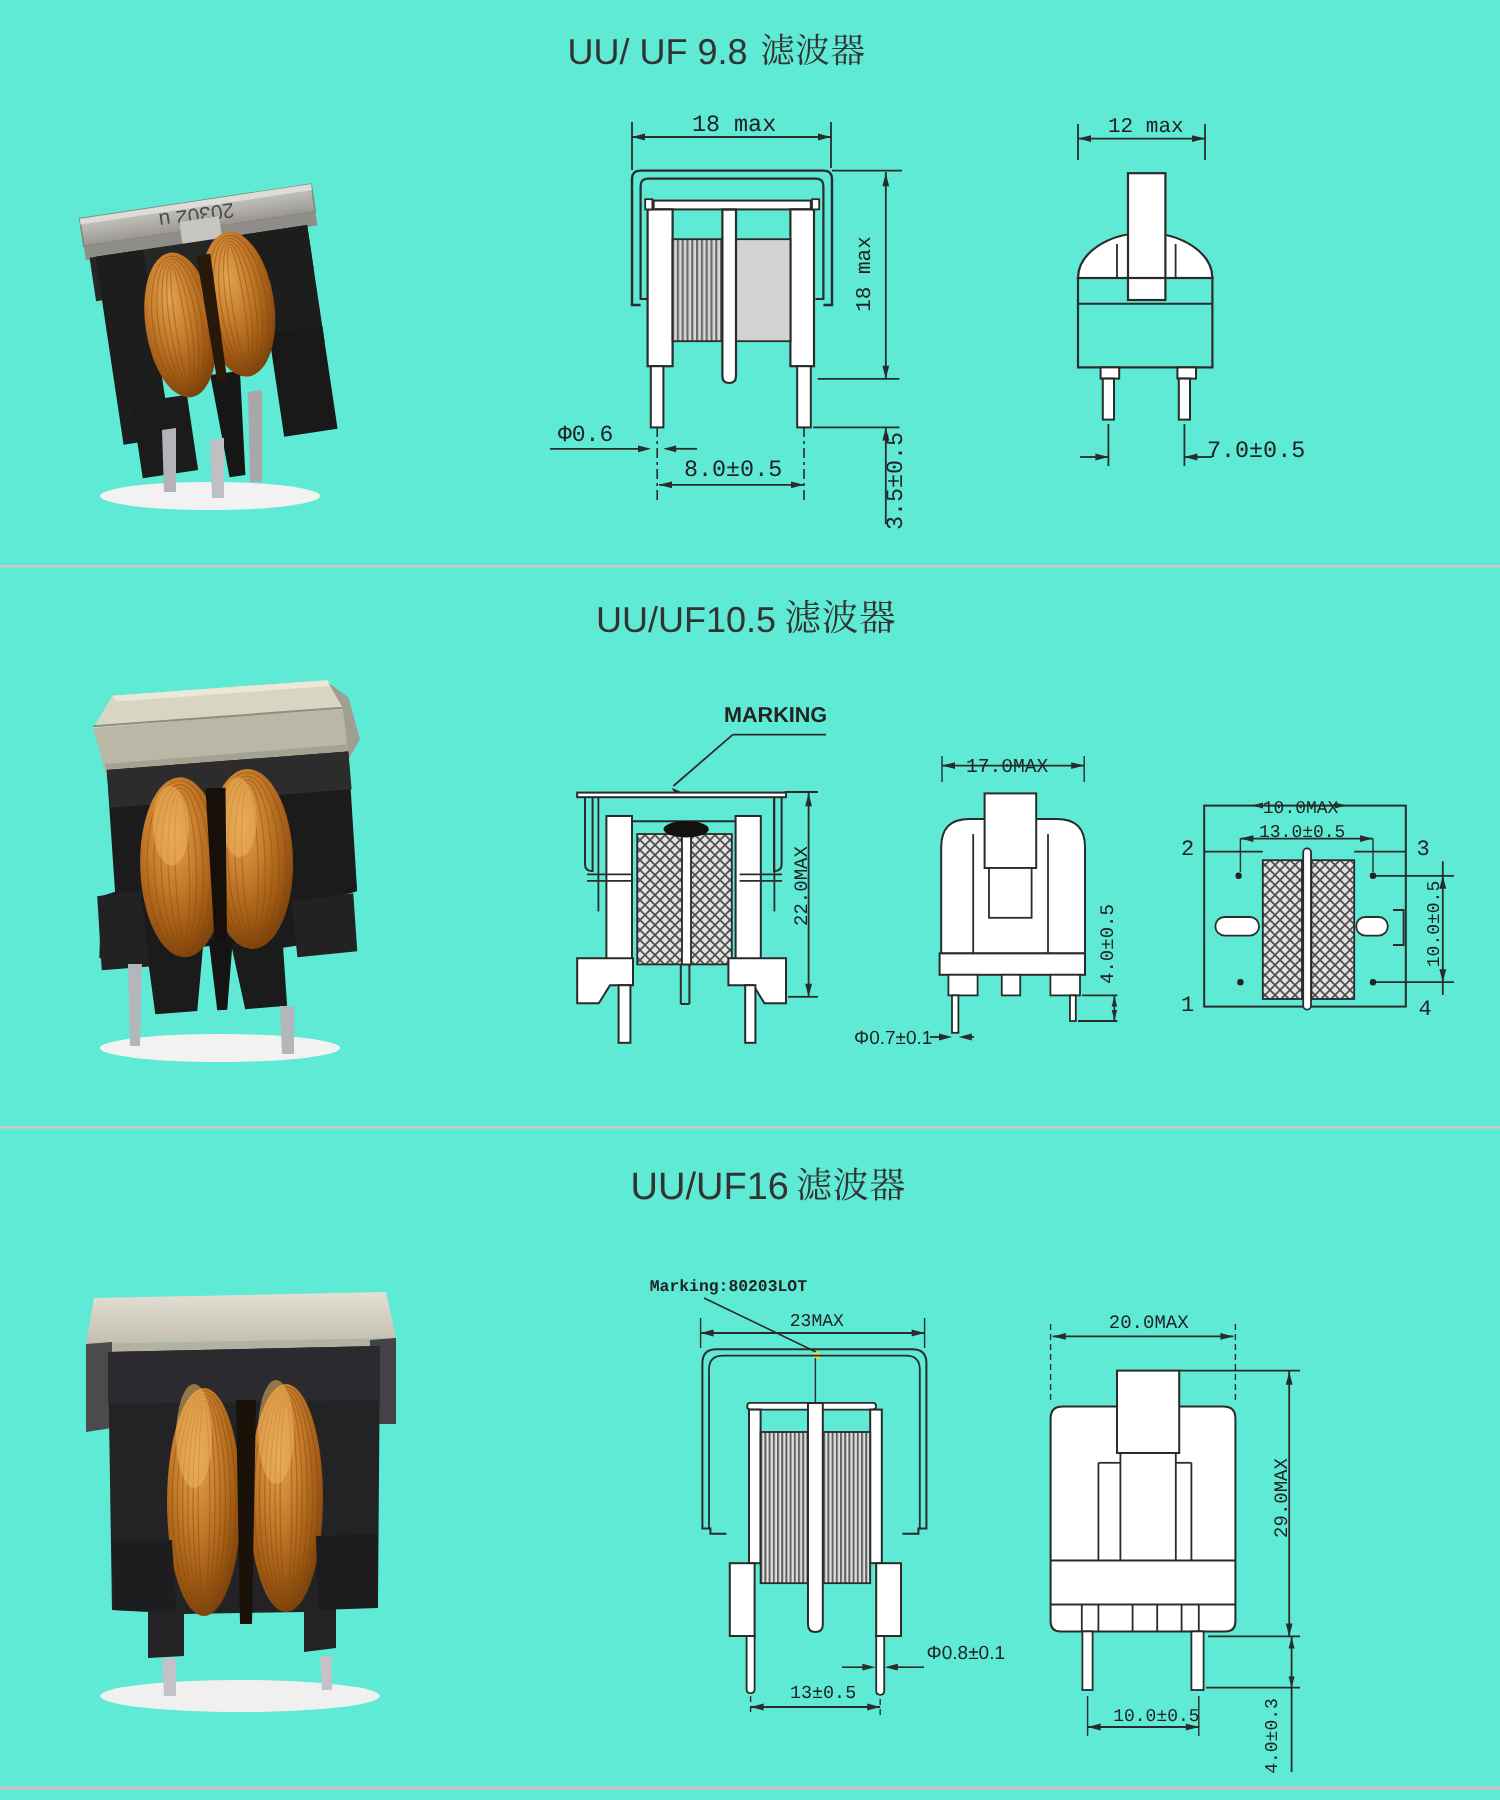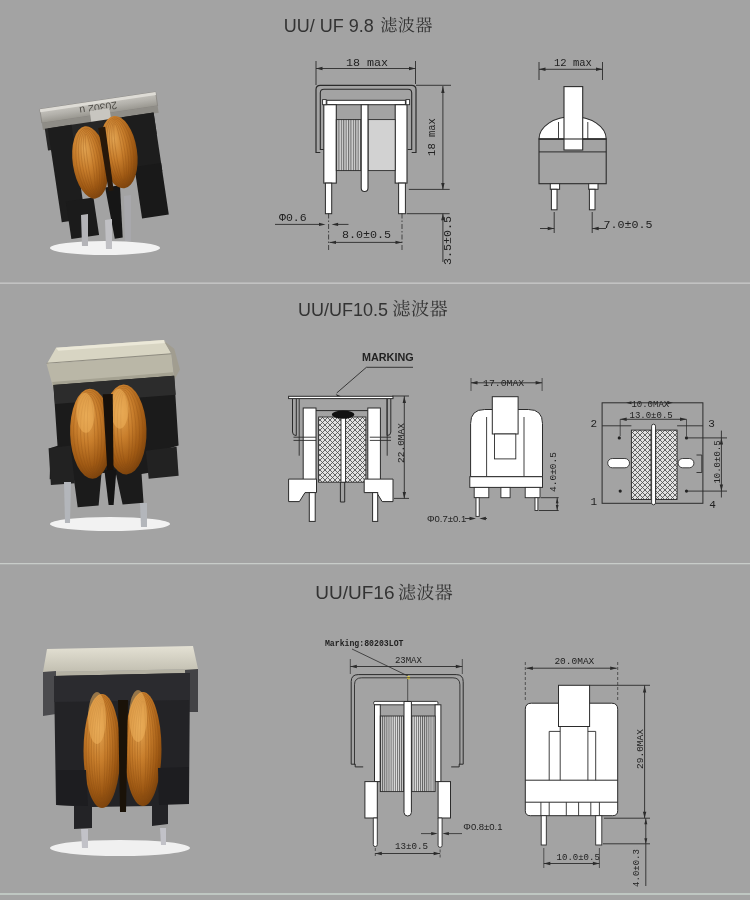--- a/index.html
+++ b/index.html
@@ -1,15 +1,15 @@
 <!DOCTYPE html>
 <html><head><meta charset="utf-8">
 <style>
 html,body{margin:0;padding:0;}
-#page{position:relative;width:750px;height:900px;background:#a3a3a3;overflow:hidden;font-family:"Liberation Sans",sans-serif;}
+#page{position:relative;width:750px;height:900px;background:#5eead4;overflow:hidden;font-family:"Liberation Sans",sans-serif;}
 </style></head>
 <body>
 <div id="page">
 
 <svg width="750" height="900" viewBox="0 0 750 900" xmlns="http://www.w3.org/2000/svg">
 <defs>
 <pattern id="vh1" width="2.4" height="4" patternUnits="userSpaceOnUse">
   <rect width="2.4" height="4" fill="#d8d8d8"></rect>
           <rect width="1.1" height="4" fill="#6a6a6a"></rect>
 </pattern>

